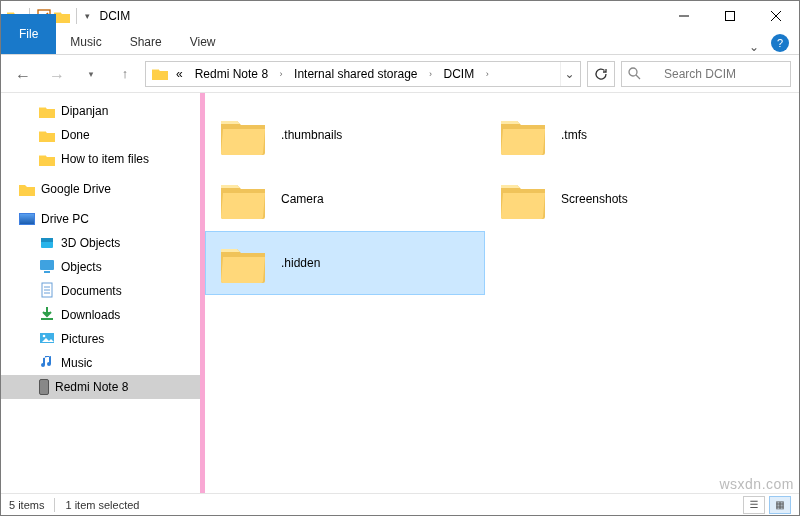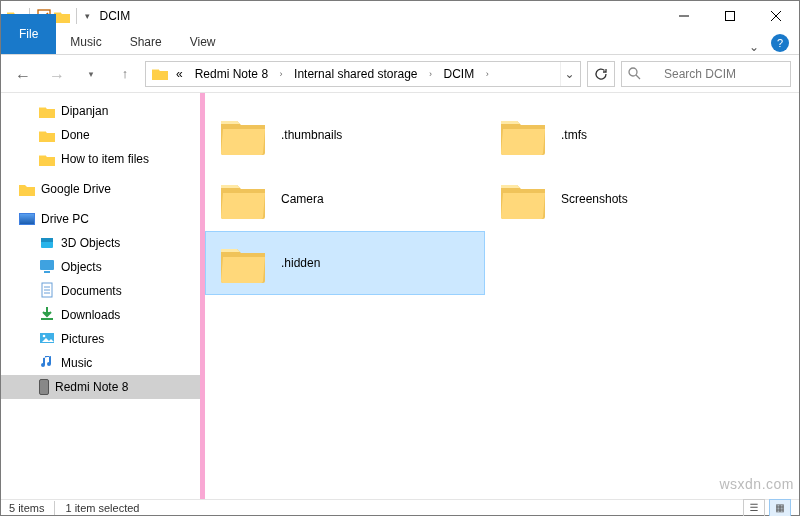--- a/index.html
+++ b/index.html
@@ -38,21 +38,21 @@
     .onedrive-ico { width: 18px; height: 12px; }
     .onedrive-ico svg { width: 100%; height: 100%; }
     .pc-ico { width: 16px; height: 12px; display:inline-block; border: 1px solid #3e7fe0; background: linear-gradient(#5aa0f0,#1b5db0); position: relative; }
     .phone-ico { width: 10px; height: 16px; border: 1px solid #555; background: #888; border-radius: 2px; }
     .content { flex: 1; overflow: auto; padding: 10px 0 10px 0; }
     .grid { display: grid; grid-template-columns: 280px 280px; gap: 0; }
     .item { display: flex; align-items: center; height: 64px; padding-left: 14px; gap: 14px; }
     .item.selected { background: #cce8ff; outline: 1px solid #99d1ff; outline-offset: -1px; align-items: center; }
     .big-folder { width: 48px; height: 40px; }
     .big-folder svg { width: 100%; height: 100%; }
-    .statusbar { height: 16px; border-top: 1px solid #e5e5e5; display: flex; align-items: center; padding: 0 8px; font-size: 11px; color: #333; gap: 4px; }
+    .statusbar { height: 22px; border-top: 1px solid #e5e5e5; display: flex; align-items: center; padding: 0 8px; font-size: 11px; color: #333; gap: 4px; }
     .statusbar .divider { width: 1px; height: 14px; background: #ccc; margin: 0 6px; }
     .statusbar .spacer { flex: 1; }
     .statusbar .viewbtn { width: 22px; height: 18px; border: 1px solid #ccc; display: flex; align-items: center; justify-content: center; font-size: 10px; color: #555; }
     .watermark { position: absolute; right: 6px; bottom: 24px; color: #bbb; font-size: 14px; letter-spacing: .5px; }
   </style>
 </head>
 <body>
 
 <div class="window">
 

